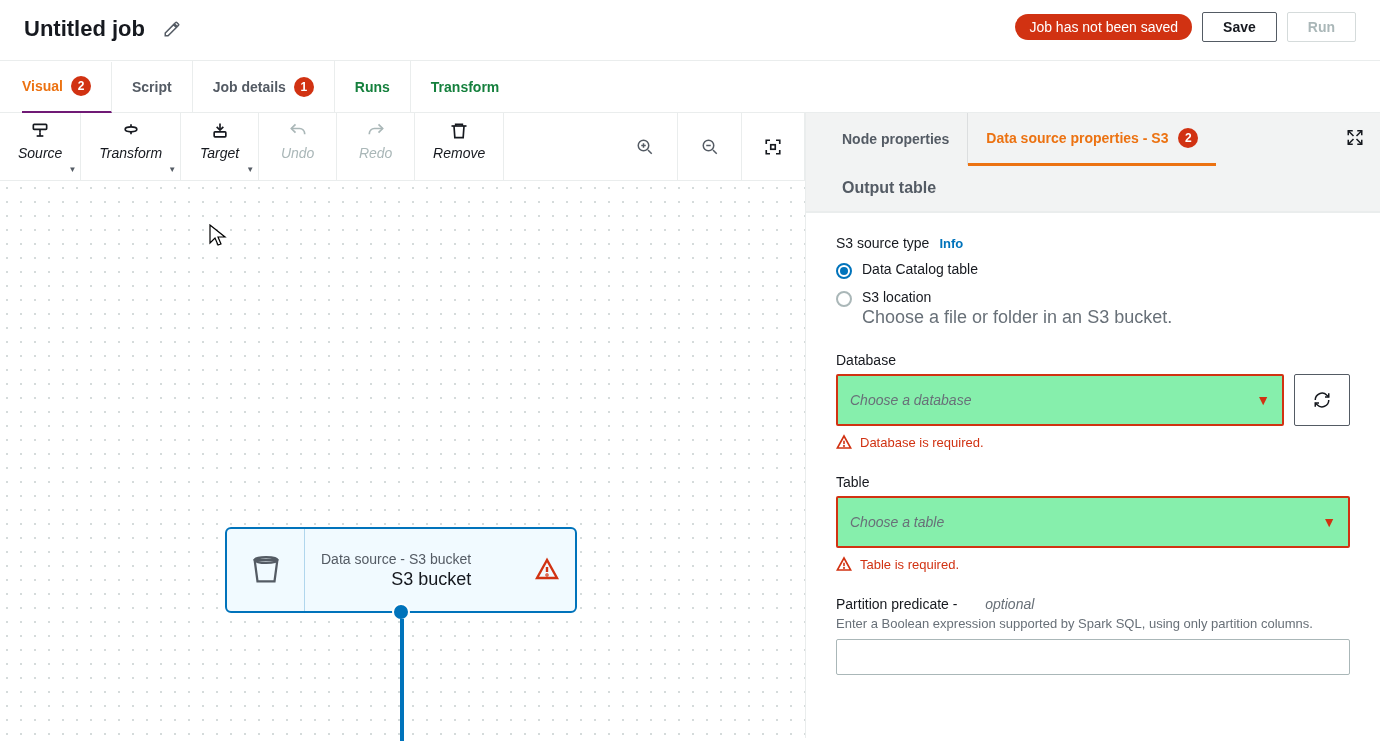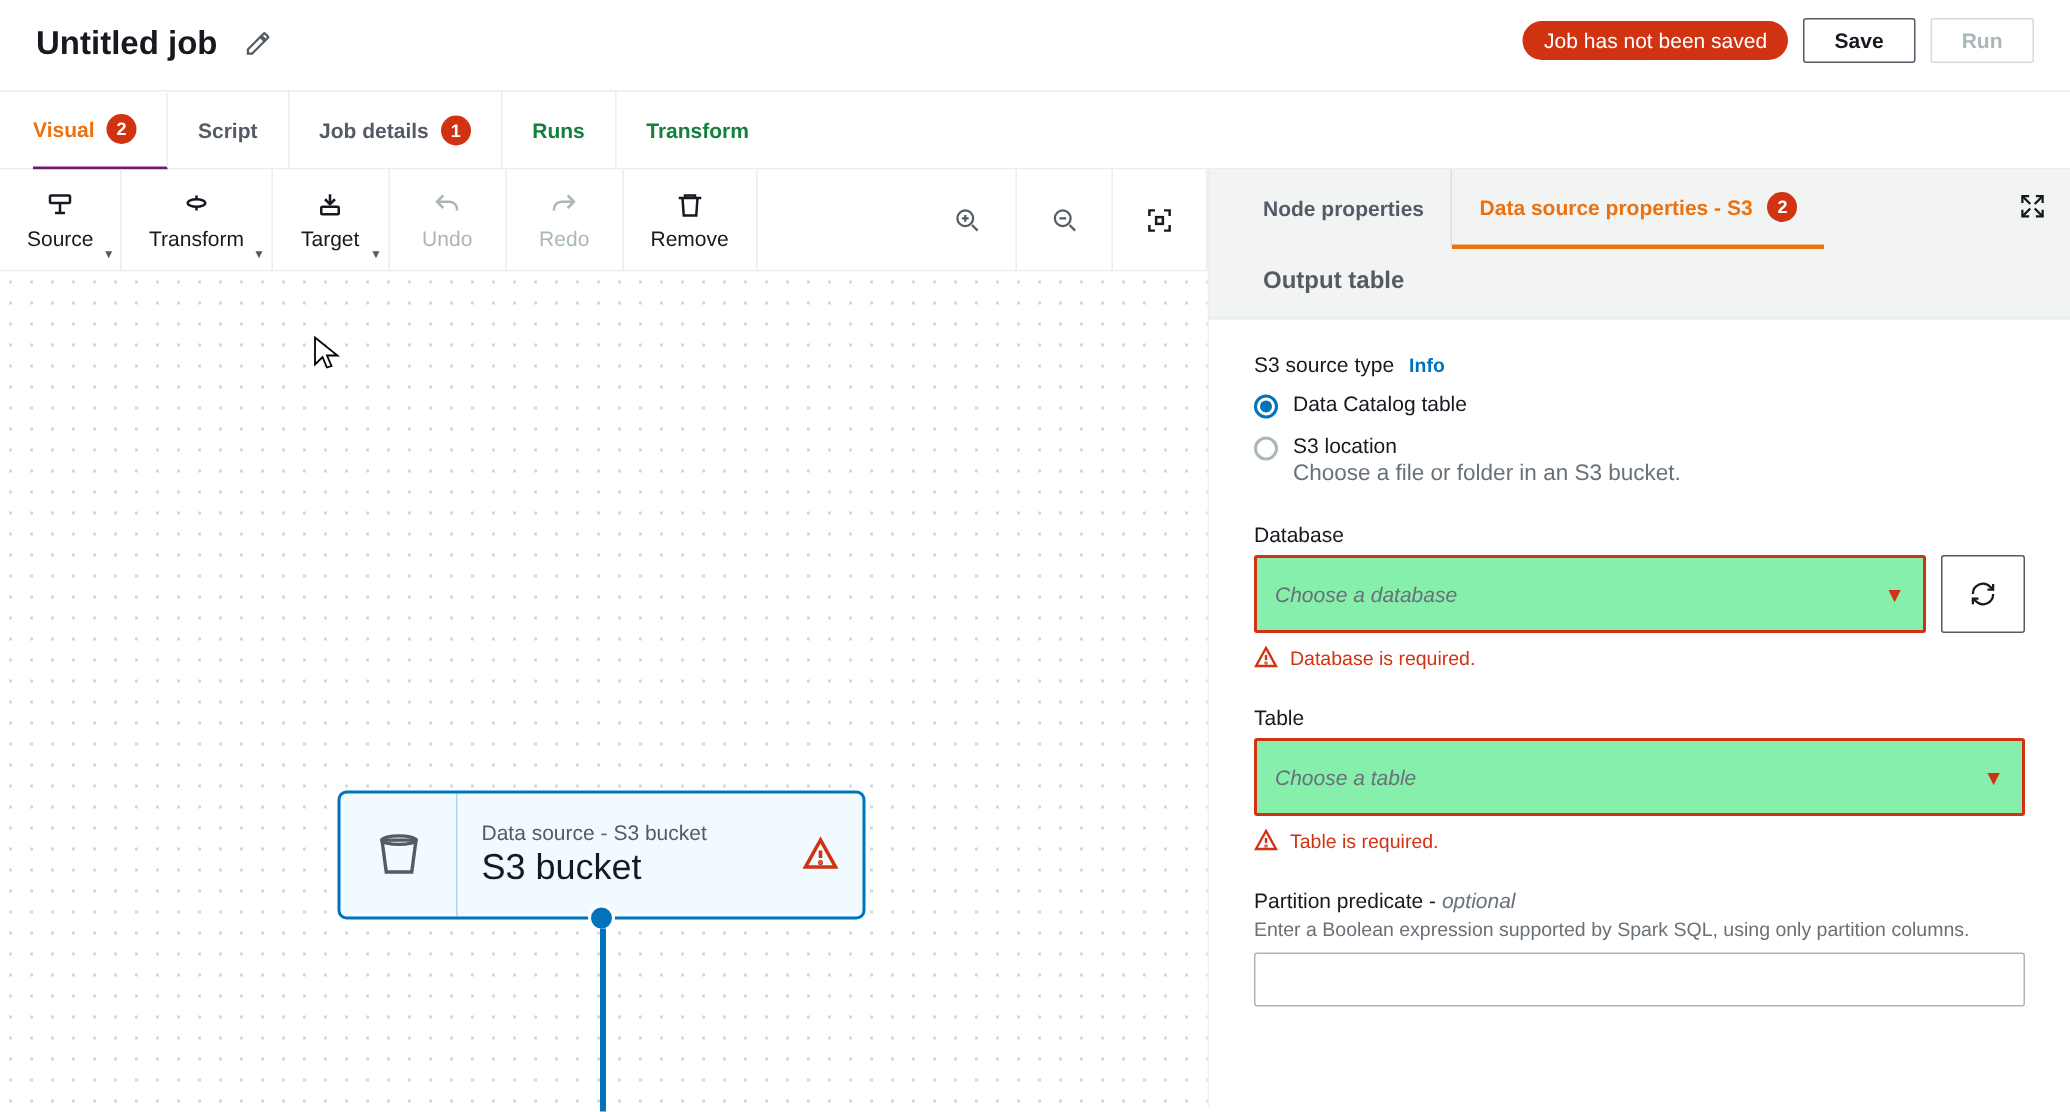--- a/index.html
+++ b/index.html
@@ -20,36 +20,36 @@
   .tab.active { color: #EC7211; border-bottom: 2px solid #701a75; margin-bottom: -1px; }
   .tab.disabled { color: #15803d; cursor: default; text-align: right; }
   .badge-red { background: #d13212; color: #fff; border-radius: 50%; width: 20px; height: 20px; display: inline-flex; align-items: center; justify-content: center; font-size: 12px; font-weight: 700; }
   
   .main { display: flex; height: calc(100% - 64px - 52px); }
   .canvas-area { flex: 1; display: flex; flex-direction: column; border-right: 1px solid #eaeded; position: relative; }
   .sidepanel { width: 574px; display: flex; flex-direction: column; overflow-y: auto; }
 
   
   .toolbar { display: flex; align-items: stretch; border-bottom: 1px solid #eaeded; background: #fff; height: 68px; }
-  .tool { display: flex; flex-direction: column; align-items: center; justify-content: center; padding: 8px 18px; border-right: 1px solid #eaeded; position: relative; cursor: pointer; font-size: 14px; color: #16191f; gap: 4px; min-width: 78px; }
+  .tool { display: flex; flex-direction: column; align-items: center; justify-content: flex-start; padding: 8px 18px; border-right: 1px solid #eaeded; position: relative; cursor: pointer; font-size: 14px; color: #16191f; gap: 4px; min-width: 78px; font-style: italic; }
   .tool.disabled { color: #aab7b8; cursor: default; }
   .tool .caret-down { position: absolute; right: 4px; bottom: 6px; font-size: 8px; color: #545b64; }
   .tool-icon { width: 20px; height: 20px; }
   .toolbar-right { display: flex; align-items: center; margin-left: auto; gap: 0; }
   .tool-icon-only { width: 64px; display: flex; align-items: center; justify-content: center; border-left: 1px solid #eaeded; cursor: pointer; height: 100%; }
   .tool-icon-only:first-child { border-left: none; }
 
   
   .canvas { flex: 1; background-color: #fff; background-image: radial-gradient(#d5dbdb 1px, transparent 1px); background-size: 14px 14px; position: relative; }
   .node { position: absolute; left: 225px; top: 346px; width: 352px; height: 86px; display: flex; border: 2px solid #0073bb; border-radius: 6px; background: #f1faff; cursor: pointer; }
   .node-iconbox { width: 78px; border-right: 1px solid #0073bb44; display: flex; align-items: center; justify-content: center; }
   .node-body { flex: 1; display: flex; align-items: center; padding: 0 16px; justify-content: space-between; }
   .node-texts { display: flex; flex-direction: column; gap: 2px; }
   .node-subtitle { font-size: 14px; color: #545b64; }
-  .node-title { font-size: 24px; font-weight: 400; }
+  .node-title { font-size: 18px; font-weight: 400; text-align: right; }
   .warn-triangle { color: #d13212; }
   .node-port { position: absolute; left: 50%; bottom: -10px; transform: translateX(-50%); width: 18px; height: 18px; background: #0073bb; border-radius: 50%; border: 2px solid #fff; }
   .edge { position: absolute; left: 400px; top: 438px; width: 4px; height: 400px; background: #0073bb; }
 
   
   .sp-tabsection { background: #f2f3f3; border-bottom: 1px solid #eaeded; }
   .sp-tabs { display: flex; align-items: center; padding: 0 26px; height: 52px; position: relative; }
   .sp-tab { padding: 0 18px; height: 100%; display: flex; align-items: center; gap: 10px; font-weight: 700; color: #545b64; cursor: pointer; border-right: 1px solid #dcdedf; }
   .sp-tab.first { padding-left: 10px; }
   .sp-tab.active { color: #EC7211; border-bottom: 3px solid #EC7211; margin-bottom: -1px; }
@@ -59,29 +59,29 @@
 
   
   .sp-body { padding: 22px 30px; }
   .field-label { font-size: 14px; color: #16191f; display: flex; align-items: center; gap: 10px; font-weight: 400; }
   .info-link { color: #0073bb; font-weight: 700; cursor: pointer; font-size: 13px; }
   .radio-group { margin-top: 10px; display: flex; flex-direction: column; gap: 10px; }
   .radio-row { display: flex; align-items: flex-start; gap: 10px; }
   .radio-circle { width: 16px; height: 16px; border: 2px solid #aab7b8; border-radius: 50%; margin-top: 2px; display: inline-flex; align-items: center; justify-content: center; flex-shrink: 0; cursor: pointer; }
   .radio-circle.selected { border-color: #0073bb; }
   .radio-circle.selected::after { content: ''; width: 8px; height: 8px; background: #0073bb; border-radius: 50%; }
-  .radio-sub { color: #687078; font-size: 15px; margin-top: 2px; }
+  .radio-sub { color: #687078; font-size: 18px; margin-top: 2px; }
 
   .field-block { margin-top: 24px; }
   .field-row { display: flex; gap: 10px; margin-top: 6px; }
   .select-err { flex: 1; border: 2px solid #d13212; border-radius: 2px; height: 52px; display: flex; align-items: center; padding: 0 12px; color: #687078; font-style: italic; justify-content: space-between; cursor: pointer; background: #86efac; gap: 20px; }
   .select-caret { color: #d13212; font-style: normal; }
   .refresh-btn { width: 56px; border: 1px solid #545b64; border-radius: 2px; display: flex; align-items: center; justify-content: center; cursor: pointer; background: #fff; }
   .err-line { display: flex; align-items: center; gap: 8px; color: #d13212; font-size: 13px; margin-top: 8px; }
-  .optional { color: #687078; font-style: italic; font-weight: 400; }
+  .optional { color: #687078; font-style: italic; font-weight: 400; margin-left: 24px; }
   .helper { color: #687078; font-size: 13px; margin-top: 4px; }
   .text-input { width: 100%; height: 36px; border: 1px solid #aab7b8; border-radius: 2px; margin-top: 8px; padding: 0 10px; }
 
   .cursor-pointer-img { position: absolute; left: 209px; top: 43px; pointer-events: none; }
 </style>
 </head>
 <body>
 
 <div class="header">
   <div class="header-left">

